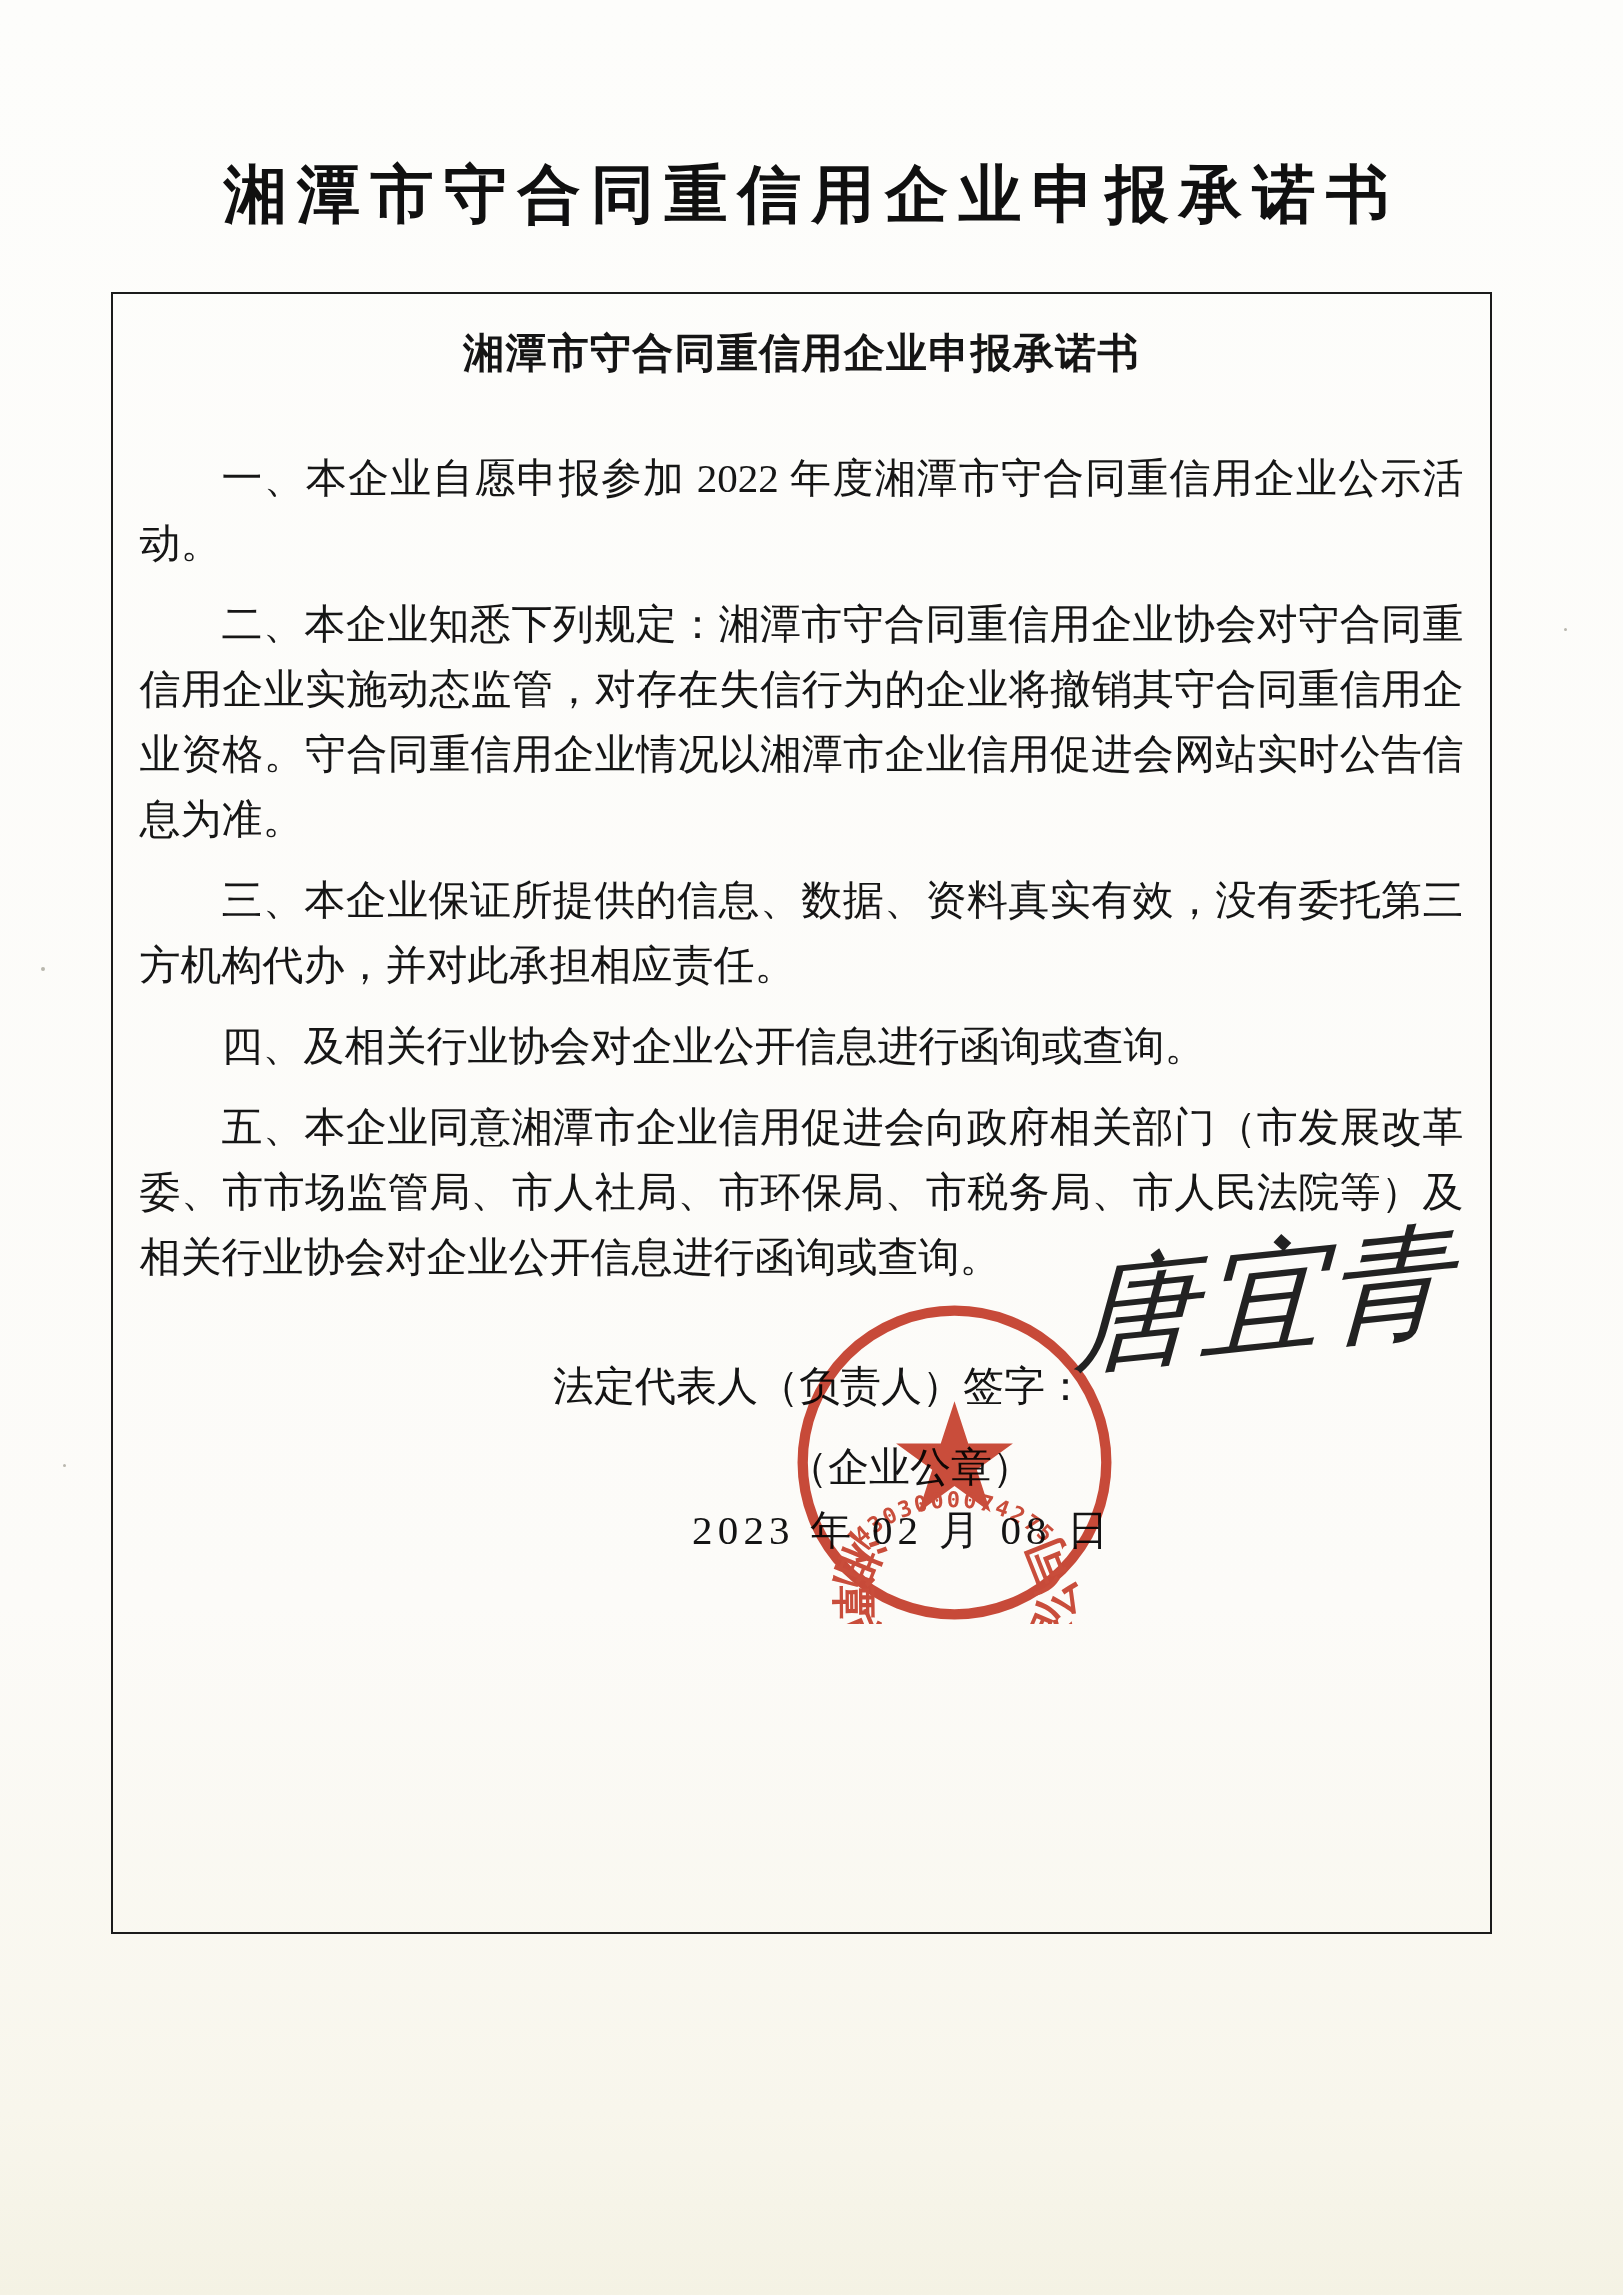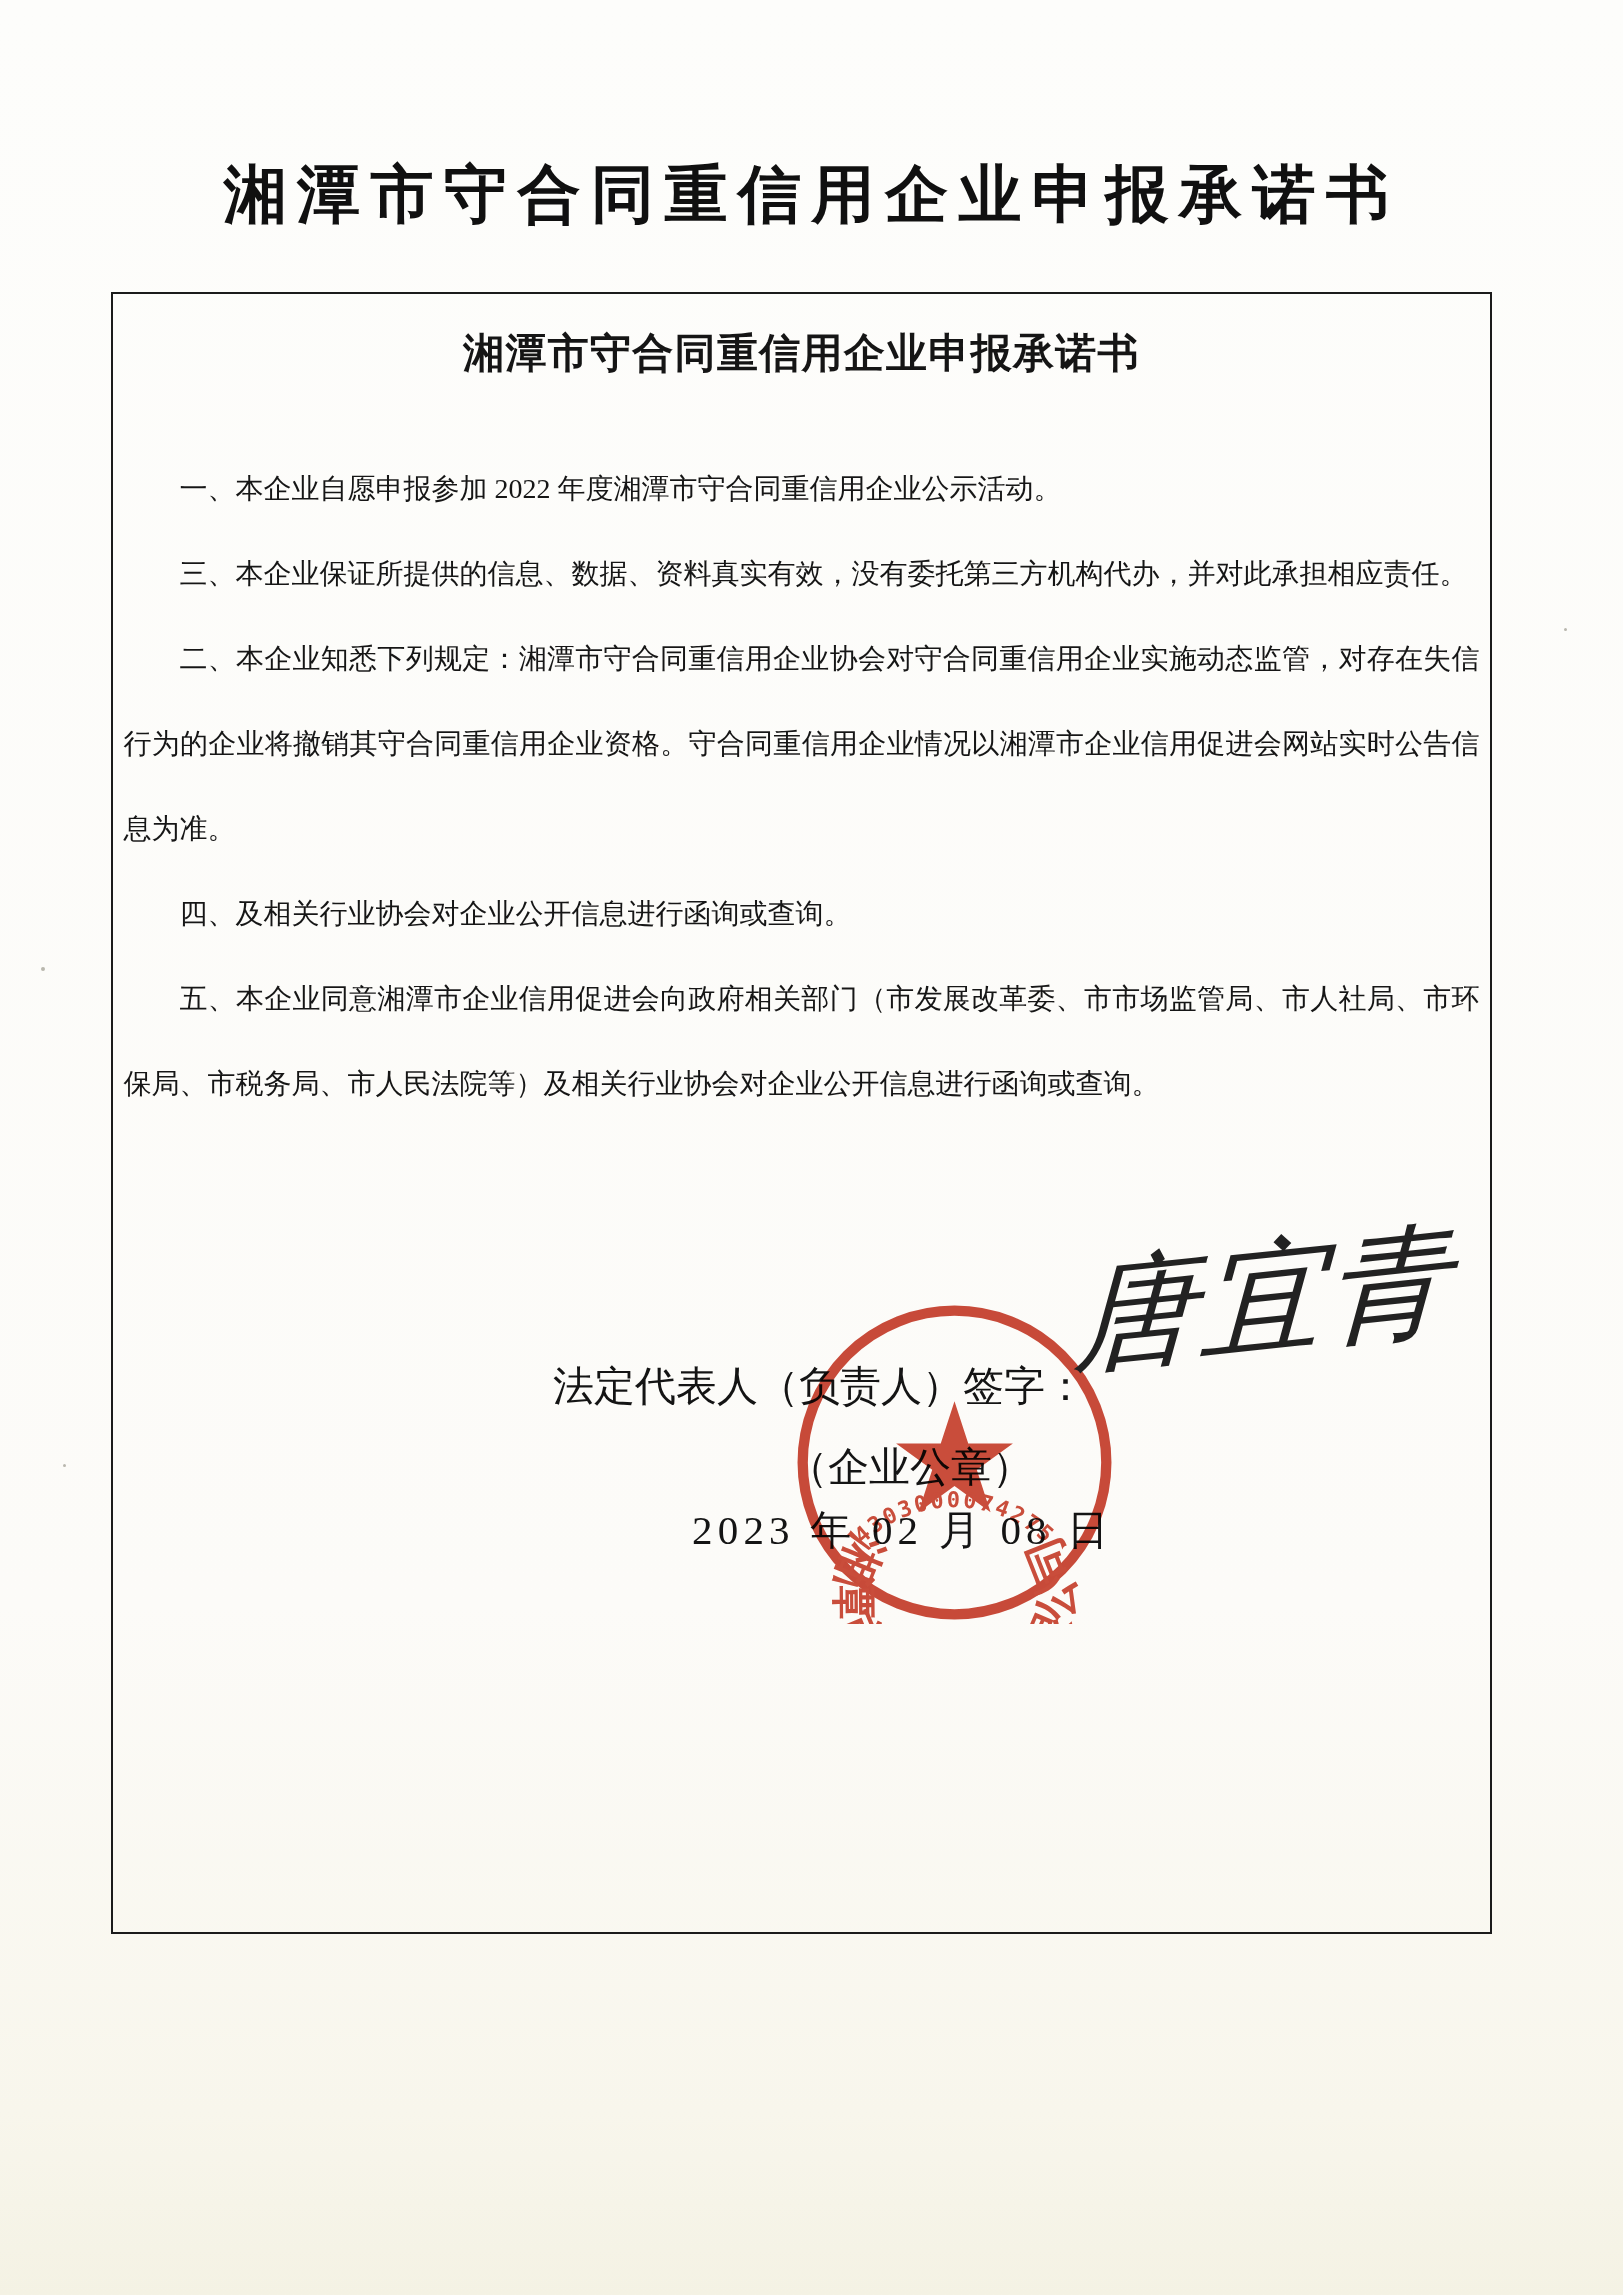--- a/index.html
+++ b/index.html
@@ -22,21 +22,21 @@
     position:absolute;left:111px;top:292px;width:1381px;height:1642px;
     border:2.6px solid #1b1b1b;box-sizing:border-box;
     padding:30px 10.5px 0 10.5px;
   }
   .inner-title{
     text-align:center;font-size:41px;font-weight:bold;
     line-height:59px;margin:0;letter-spacing:1.3px;color:#151515;
   }
   .body-text{margin-top:63px;}
   .body-text p{
-    margin:0;font-size:28px;line-height:85px;
+    margin:16px;font-size:41px;line-height:65px;
     text-align:justify;text-justify:inter-ideograph;
     text-indent:2em;color:#161616;
   }
   .sig-label{
     position:absolute;left:553px;top:1355px;
     font-size:41px;line-height:63px;color:#141414;white-space:nowrap;
   }
   .seal-note{
     position:absolute;left:787px;top:1436px;
     font-size:41px;line-height:63px;color:#141414;white-space:nowrap;
@@ -64,22 +64,22 @@
 <body>
 
 <div class="page">
 
   <div class="main-title">湘潭市守合同重信用企业申报承诺书</div>
 
   <div class="doc-box">
     <p class="inner-title">湘潭市守合同重信用企业申报承诺书</p>
     <div class="body-text">
       <p>一、本企业自愿申报参加 2022 年度湘潭市守合同重信用企业公示活动。</p>
+      <p>二、本企业知悉下列规定：湘潭市守合同重信用企业协会对守合同重信用企业实施动态监管，对存在失信行为的企业将撤销其守合同重信用企业资格。守合同重信用企业情况以湘潭市企业信用促进会网站实时公告信息为准。</p>
       <p>三、本企业保证所提供的信息、数据、资料真实有效，没有委托第三方机构代办，并对此承担相应责任。</p>
-      <p>二、本企业知悉下列规定：湘潭市守合同重信用企业协会对守合同重信用企业实施动态监管，对存在失信行为的企业将撤销其守合同重信用企业资格。守合同重信用企业情况以湘潭市企业信用促进会网站实时公告信息为准。</p>
       <p>四、及相关行业协会对企业公开信息进行函询或查询。</p>
       <p>五、本企业同意湘潭市企业信用促进会向政府相关部门（市发展改革委、市市场监管局、市人社局、市环保局、市税务局、市人民法院等）及相关行业协会对企业公开信息进行函询或查询。</p>
     </div>
   </div>
 
   <div class="sig-label">法定代表人（负责人）签字：</div>
 
   <div class="seal-note">（企业公章）</div>
 
   <div class="date-line">2023 年 02 月 08 日</div>

